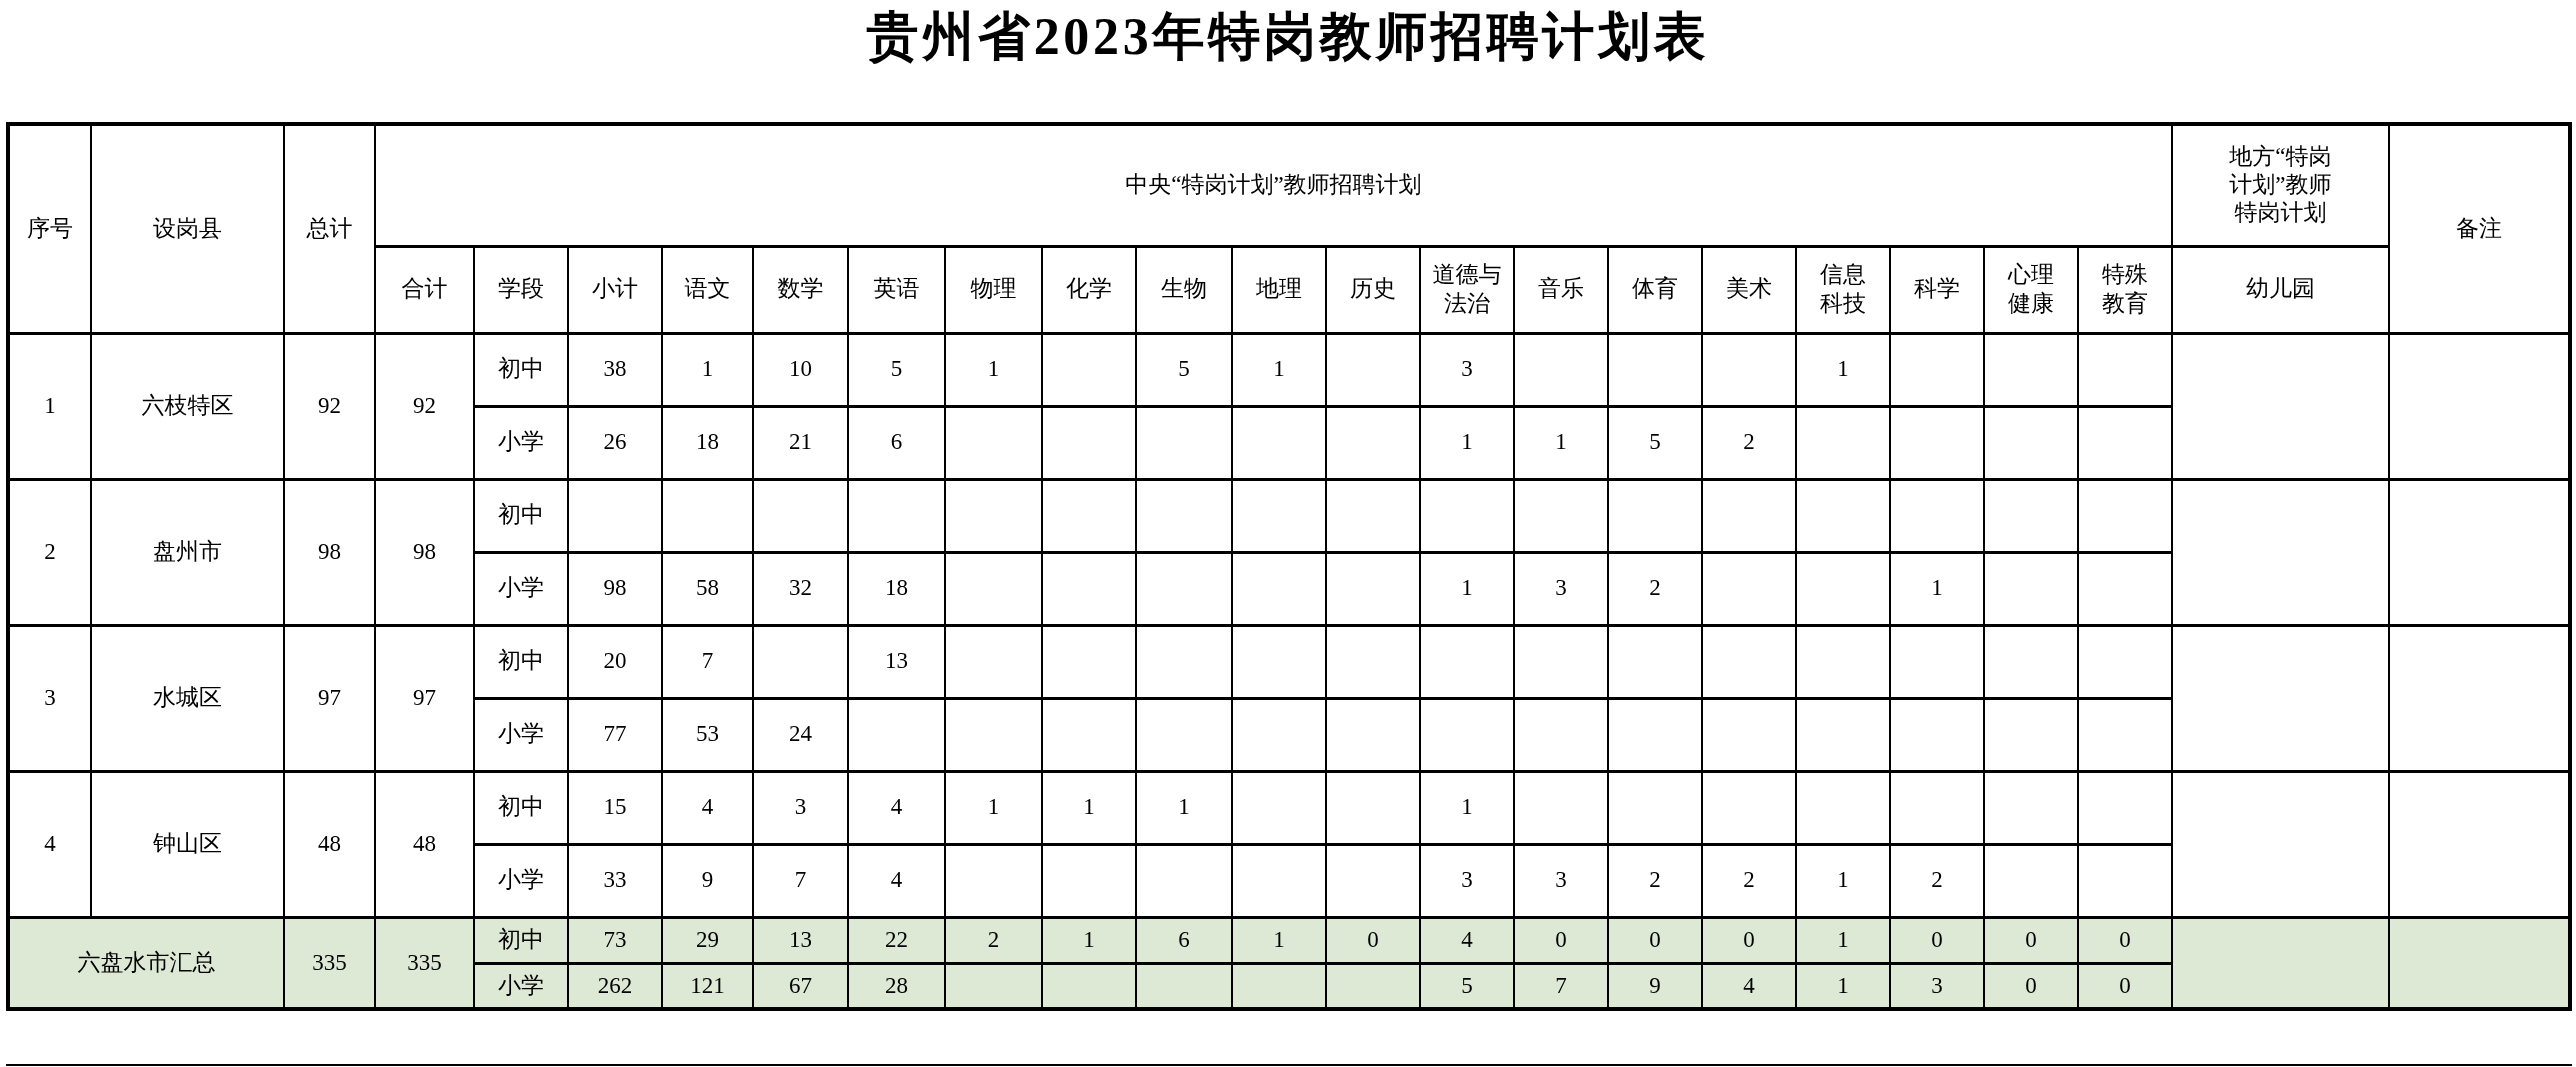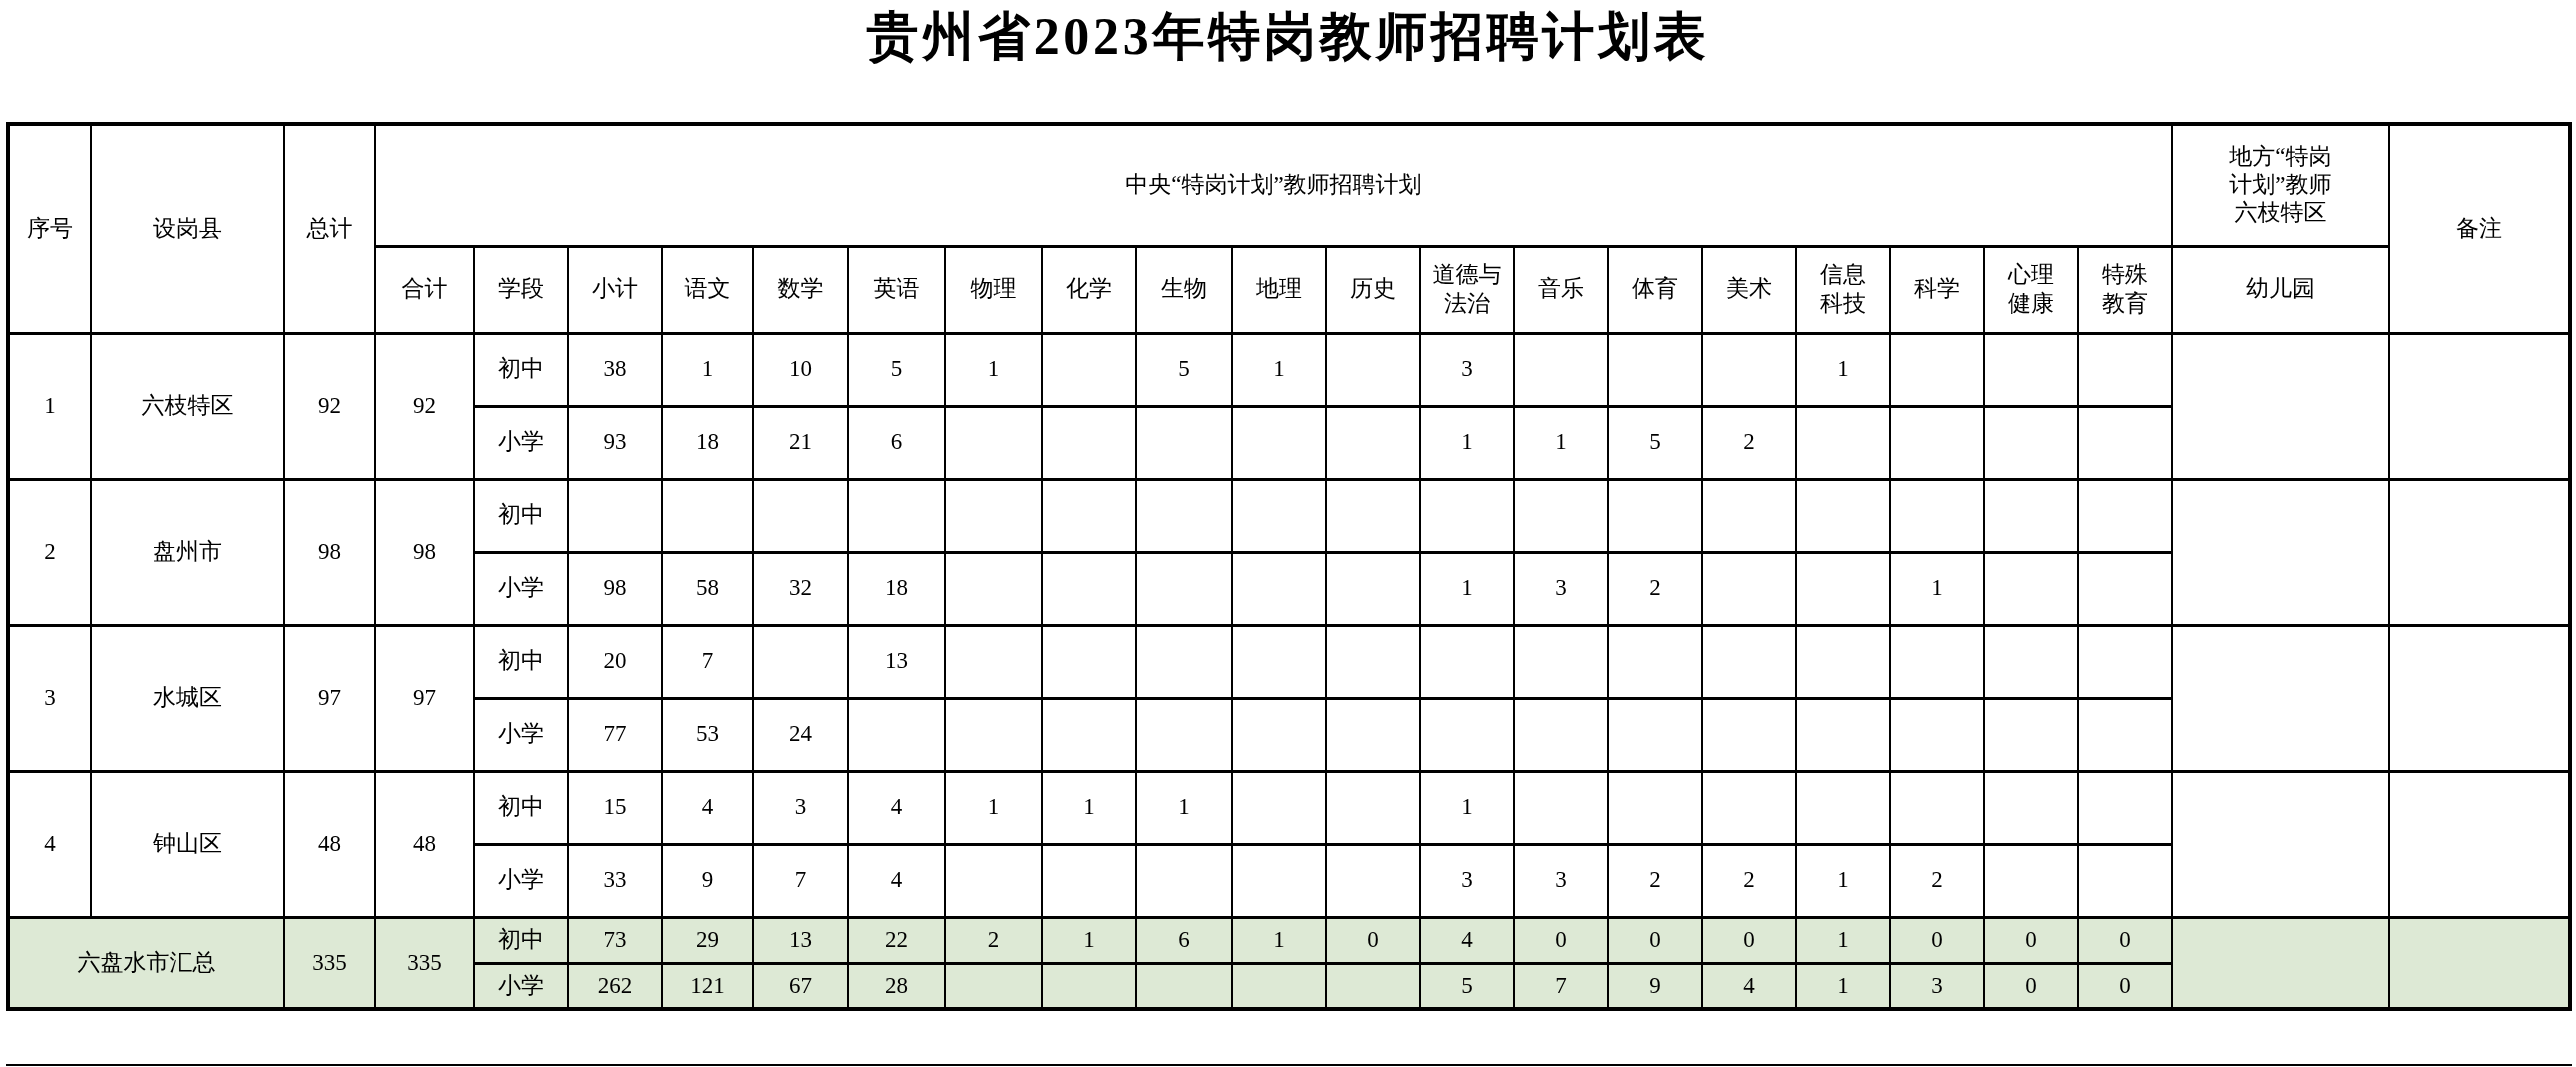--- a/index.html
+++ b/index.html
@@ -68,21 +68,21 @@
       <col style="width: 181px;">
     </colgroup>
   <thead>
       <tr class="h1">
         <th rowspan="2">序号</th>
         <th rowspan="2">设岗县</th>
         <th rowspan="2">总计</th>
         <th colspan="19">中央“特岗计划”教师招聘计划</th>
         <th>地方“特岗
 计划”教师
-六枝特区</th>
+特岗计划</th>
         <th rowspan="2">备注</th>
       </tr>
       <tr class="h2">
         <th>合计</th>
         <th>学段</th>
         <th>小计</th>
         <th>语文</th>
         <th>数学</th>
         <th>英语</th>
         <th>物理</th>
@@ -127,21 +127,21 @@
         <td></td>
         <td>1</td>
         <td></td>
         <td></td>
         <td></td>
         <td rowspan="2"></td>
         <td rowspan="2"></td>
       </tr>
       <tr class="county">
         <td>小学</td>
-        <td>93</td>
+        <td>26</td>
         <td>18</td>
         <td>21</td>
         <td>6</td>
         <td></td>
         <td></td>
         <td></td>
         <td></td>
         <td></td>
         <td>1</td>
         <td>1</td>

